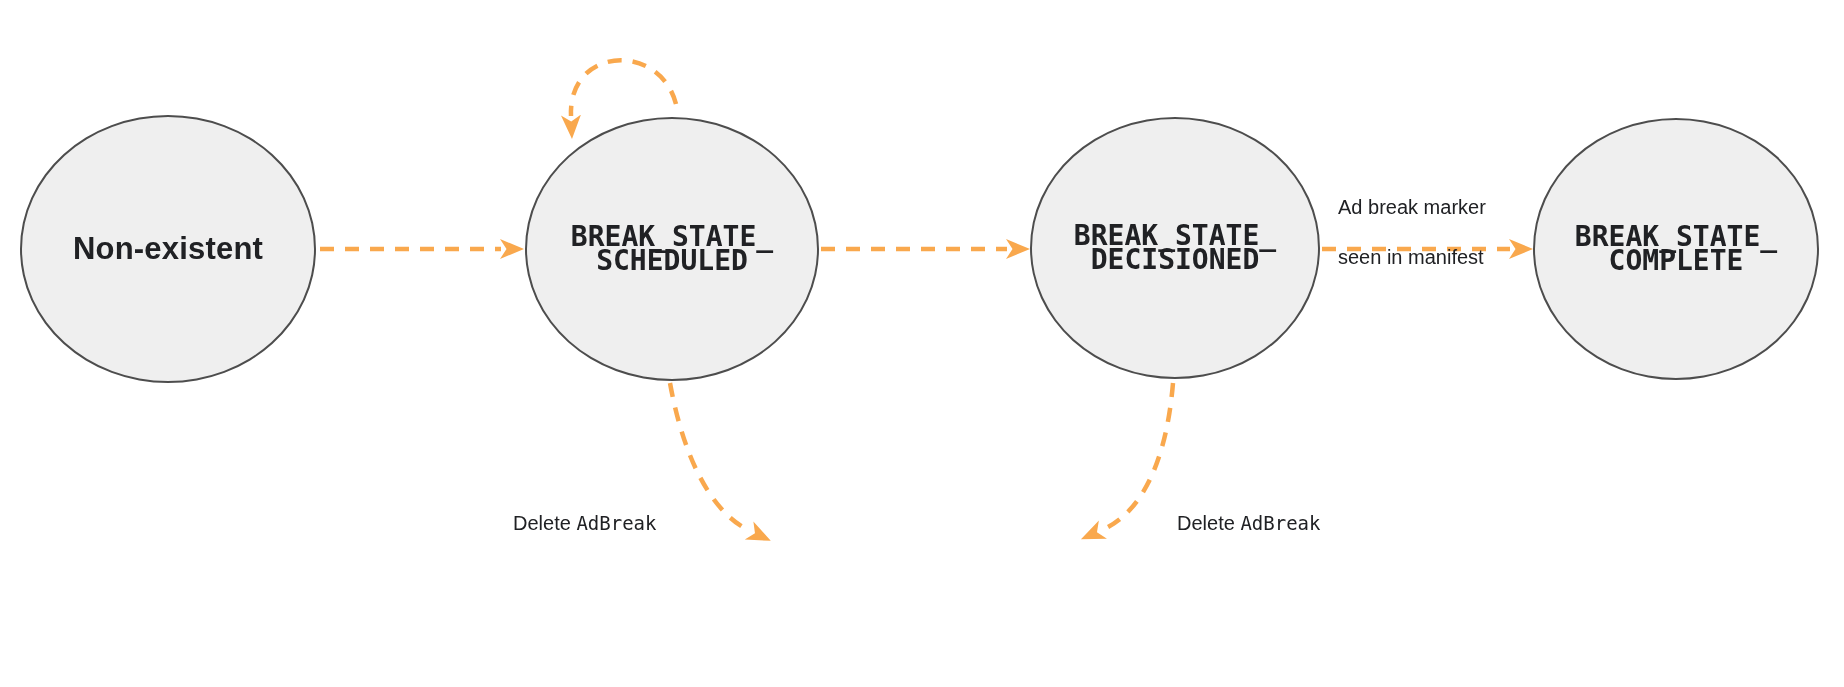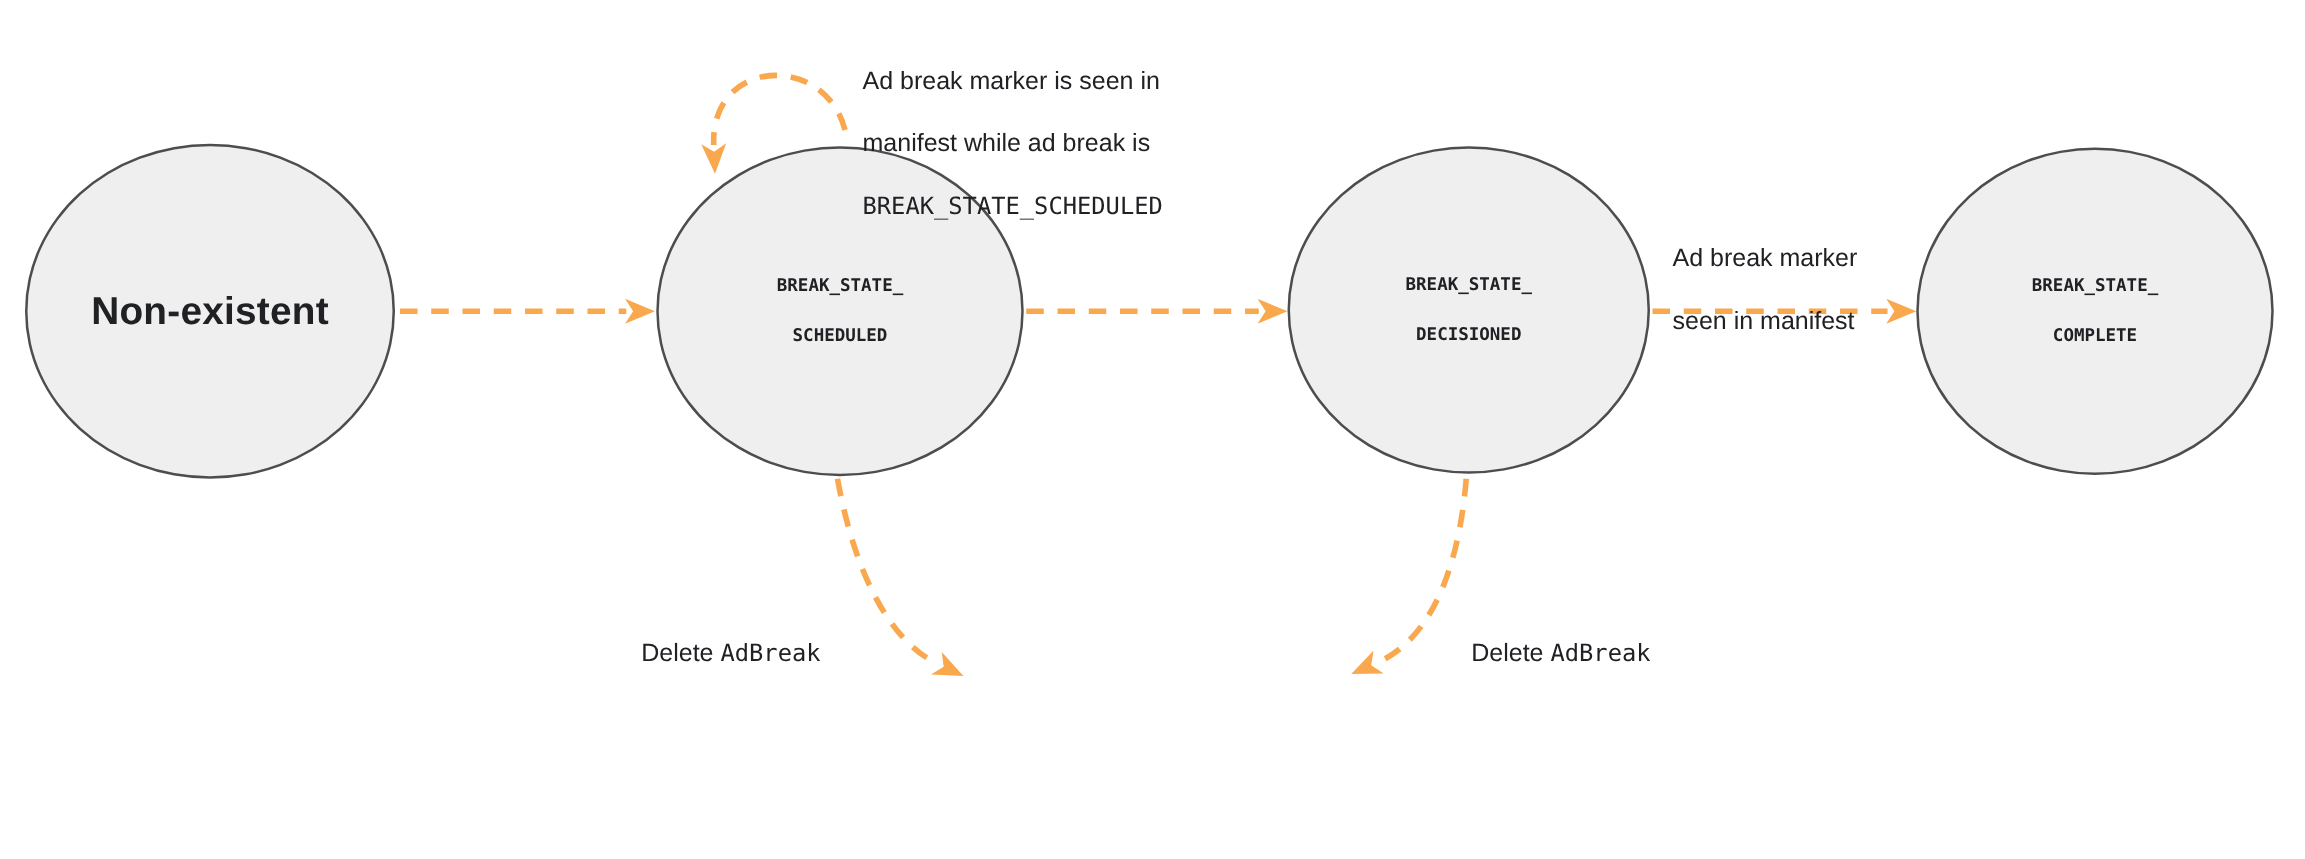--- a/index.html
+++ b/index.html
@@ -47,22 +47,22 @@
     white-space: pre-line;
     font-weight: 700;
   }
   .node-label.plain {
     font-size: 31px;
     line-height: 28px;
     letter-spacing: 0.2px;
   }
   .node-label.code {
     font-family: "DejaVu Sans Mono", "Liberation Mono", monospace;
-    font-size: 14px;
-    line-height: 40px;
+    font-size: 28px;
+    line-height: 24px;
   }
   .edge-label {
     position: absolute;
     font-size: 20px;
     line-height: 25px;
     white-space: pre-line;
   }
   .edge-label .line {
     display: block;
   }
@@ -110,25 +110,20 @@
 DECISIONED</span>
   </div>
 
   <div class="state-node" style="left:1533px; top:118px; width:286px; height:262px;">
     <span class="node-label code">BREAK_STATE_
 COMPLETE</span>
   </div>
 
 
 
-  <div class="edge-label" style="left:690px; top:28px;">
-    <span class="line">Ad break marker is seen in</span>
-    <span class="line">manifest while ad break is</span>
-    <span class="line code-inline">BREAK_STATE_SCHEDULED</span>
-  </div>
 
 
   <div class="edge-label" style="left:1338px; top:170px;">
     <span class="line">Ad break marker</span>
     <span class="line">seen in manifest</span>
   </div>
 
   <div class="edge-label" style="left:513px; top:486px;">
     <span>Delete </span><span class="code-inline">AdBreak</span>
   </div>

